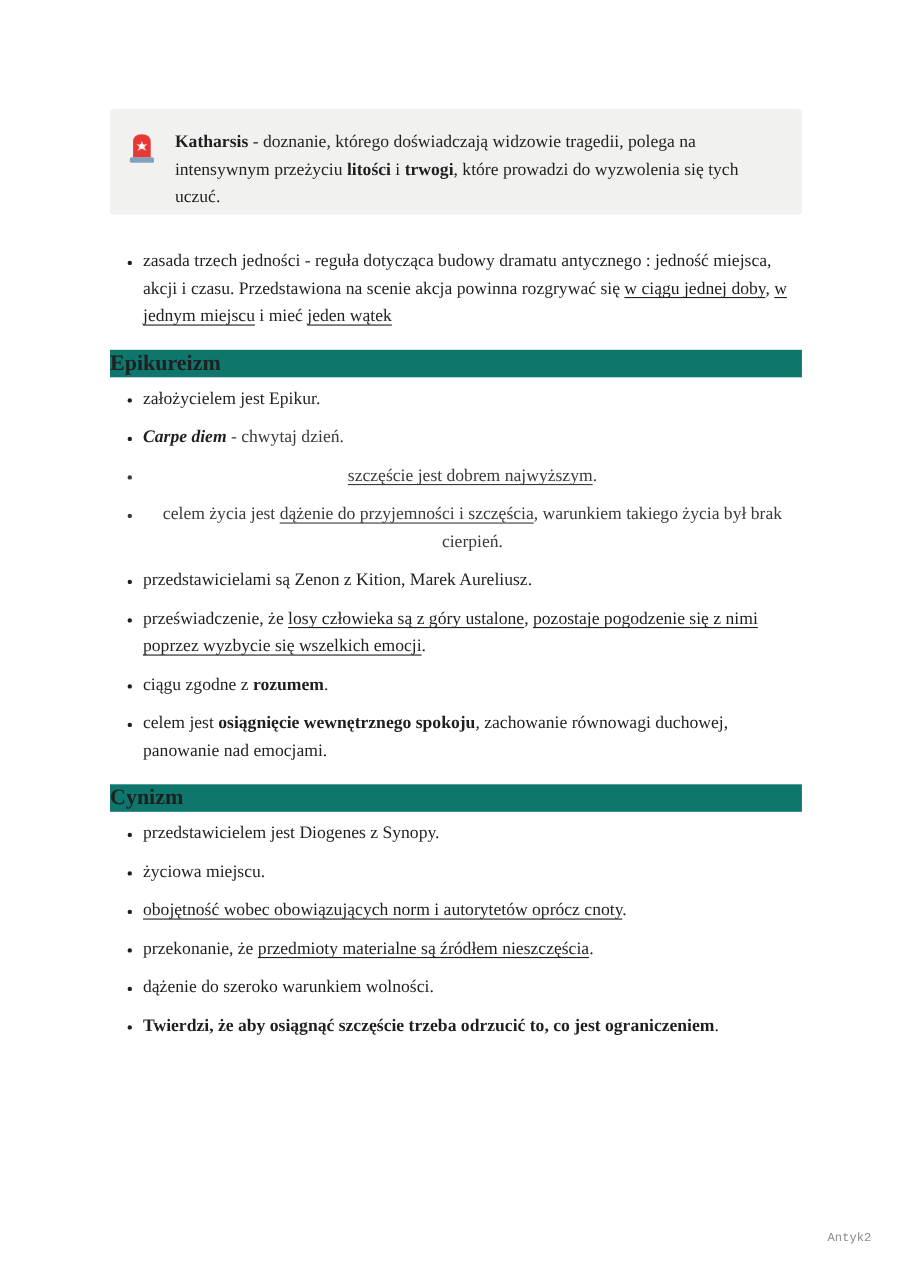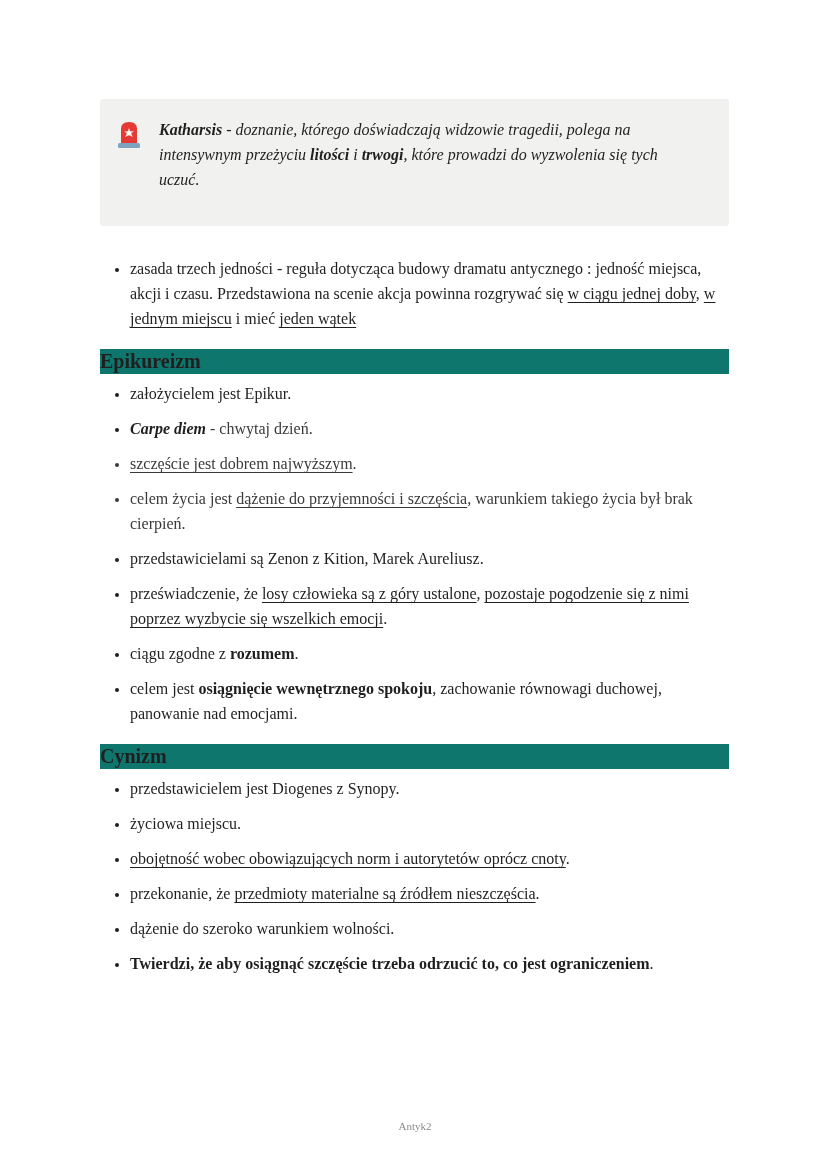--- a/index.html
+++ b/index.html
@@ -1,34 +1,34 @@
 <!DOCTYPE html>
 <html><head>
 <meta charset="utf-8">
 <style>
   html, body { margin: 0; padding: 0; background: #ffffff; }
   body { width: 828px; height: 1171px; position: relative; overflow: hidden;
          font-family: "Liberation Serif", serif; color: #1f1f1f; }
   .page { position: absolute; left: 100px; top: 99px; width: 629px; }
-  .callout { background: #f1f1ef; border-radius: 3px; padding: 18px 18px 34px 16px;
-             display: flex; align-items: flex-start; min-height: 74px; font-style: italic; }
+  .callout { background: #f1f1ef; border-radius: 3px; padding: 18px 18px 3px 16px;
+             display: flex; align-items: flex-start; min-height: 74px; }
   .callout-icon { width: 26px; height: 30px; margin-top: 2px; margin-right: 17px; flex: none; }
   .callout-text { font-size: 16px; line-height: 25px; padding-right: 30px; }
   ul { margin: 0; padding-left: 30px; list-style: disc; }
   li { font-size: 16px; line-height: 25px; padding-left: 0; margin: 0 0 10px 0; }
   li::marker { font-size: 14px; }
   .first-list { margin-top: 30px; }
   .first-list li { margin-bottom: 0; }
   h2 { margin: 18px 0 7px 0; background: #0f766e; font-size: 20px; font-weight: bold;
        line-height: 25px; height: 25px; padding: 0; }
   u { text-decoration: underline; text-underline-offset: 3px; text-decoration-thickness: 1px; }
   b { font-weight: bold; }
-  .muted { color: #3a3a3a; }
-  .footer { position: absolute; top: 1120px; left: 38px; right: 36px; font-family: Liberation Serif, serif;
-            font-size: 11px; color: #8a8a8a; display: flex; justify-content: center; }
+  .muted { color: #3a3a3a; text-align: center; }
+  .footer { position: absolute; top: 1120px; left: 38px; right: 36px; font-family: Liberation Mono, monospace;
+            font-size: 11px; color: #8a8a8a; display: flex; justify-content: flex-end; }
 </style>
 </head>
 <body>
 
 <div class="page">
 
   <div class="callout">
     <svg class="callout-icon" viewBox="0 0 26 30">
       <rect x="2" y="24" width="22" height="5" rx="1.5" fill="#7fa3bf"></rect>
       <path d="M5 24 L5 10 Q5 3 13 3 Q21 3 21 10 L21 24 Z" fill="#e53935"></path>

